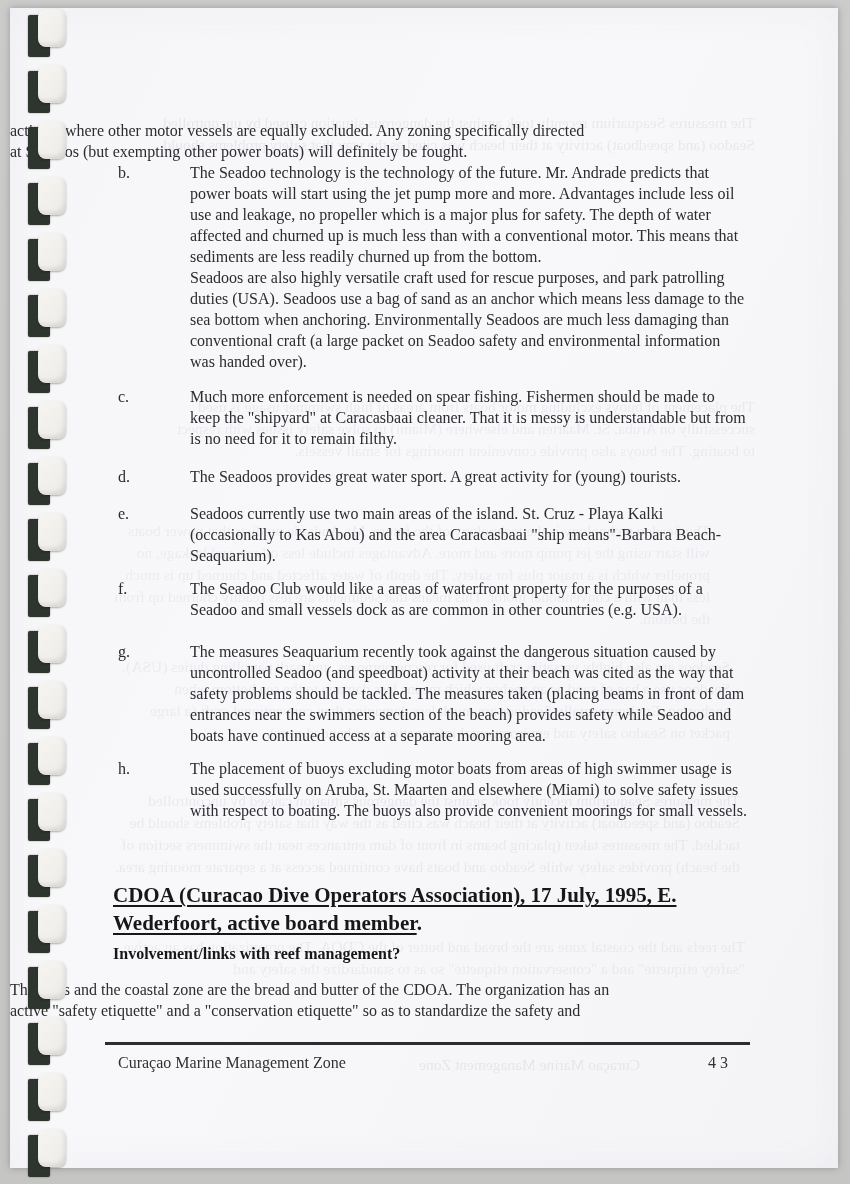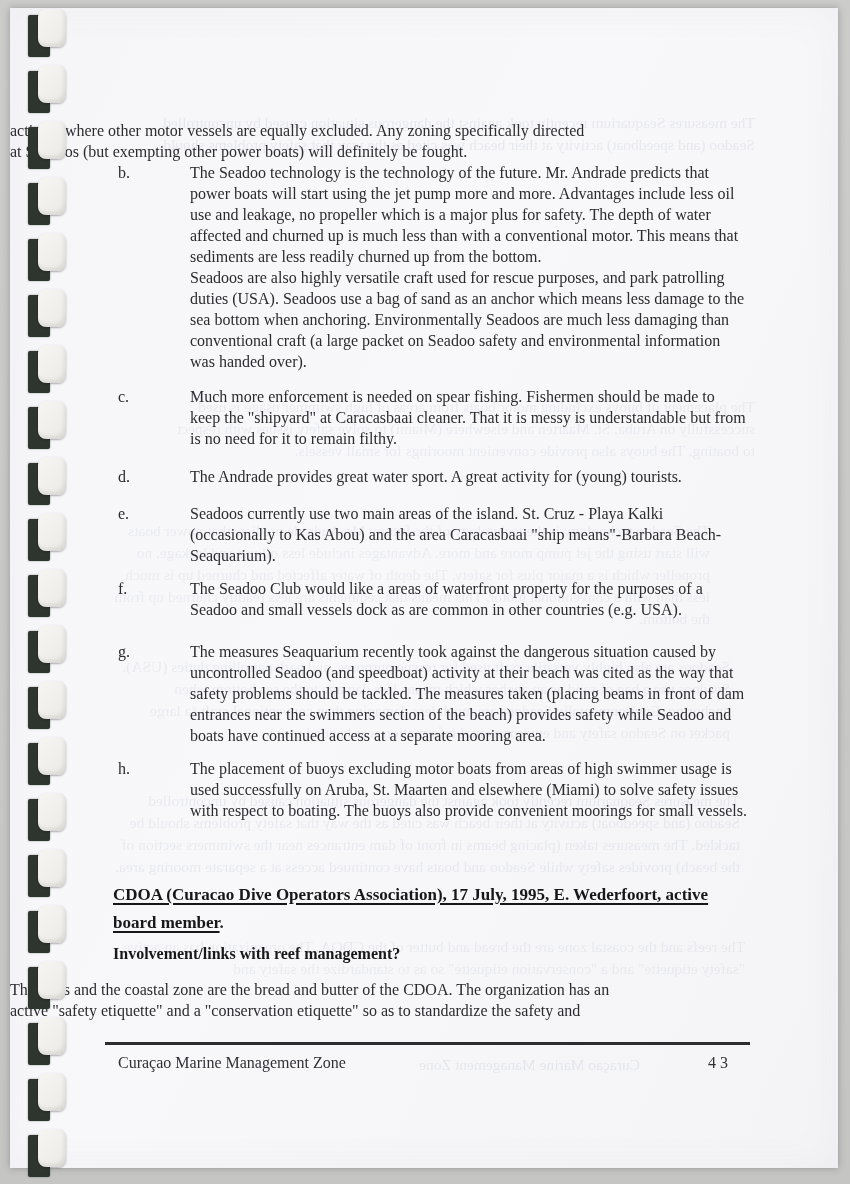--- a/index.html
+++ b/index.html
@@ -41,21 +41,21 @@
   .item .label{position:absolute;left:0;top:0;}
   .item-b{margin-bottom:14px;}
   .item-c{margin-bottom:17px;}
   .item-d{margin-bottom:16px;}
   .item-e{margin-bottom:12px;}
   .item-f{margin-bottom:21px;}
   .item-g{margin-bottom:12px;}
   .item-h{margin-bottom:60px;}
   .section-heading{
     margin:0 0 6px 103px;width:640px;
-    font-size:17px;line-height:28px;font-weight:bold;color:#17171a;
+    font-size:21px;line-height:28px;font-weight:bold;color:#17171a;
   }
   .section-heading .u{text-decoration:underline;text-decoration-thickness:1.5px;text-underline-offset:3px;}
   .question-heading{
     margin:0 0 14px 103px;font-size:16px;line-height:22px;font-weight:bold;color:#17171a;
   }
   .body-par{margin-left:103px;width:637px;}
   
   .footer-rule{position:absolute;left:95px;top:1034px;width:645px;height:3px;background:#2d2d30;z-index:1;}
   .footer{
     position:absolute;left:108px;top:1046px;width:614px;z-index:1;
@@ -99,21 +99,21 @@
       <p>Seadoos are also highly versatile craft used for rescue purposes, and park patrolling duties (USA). Seadoos use a bag of sand as an anchor which means less damage to the sea bottom when anchoring. Environmentally Seadoos are much less damaging than conventional craft (a large packet on Seadoo safety and environmental information was handed over).</p>
     </div>
 
     <div class="item item-c">
       <span class="label">c.</span>
       <p>Much more enforcement is needed on spear fishing. Fishermen should be made to keep the "shipyard" at Caracasbaai cleaner. That it is messy is understandable but from is no need for it to remain filthy.</p>
     </div>
 
     <div class="item item-d">
       <span class="label">d.</span>
-      <p>The Andrade provides great water sport. A great activity for (young) tourists.</p>
+      <p>The Seadoos provides great water sport. A great activity for (young) tourists.</p>
     </div>
 
     <div class="item item-e">
       <span class="label">e.</span>
       <p>Seadoos currently use two main areas of the island. St. Cruz - Playa Kalki (occasionally to Kas Abou) and the area Caracasbaai "ship means"-Barbara Beach-Seaquarium).</p>
     </div>
 
     <div class="item item-f">
       <span class="label">f.</span>
       <p>The Seadoo Club would like a areas of waterfront property for the purposes of a Seadoo and small vessels dock as are common in other countries (e.g. USA).</p>

